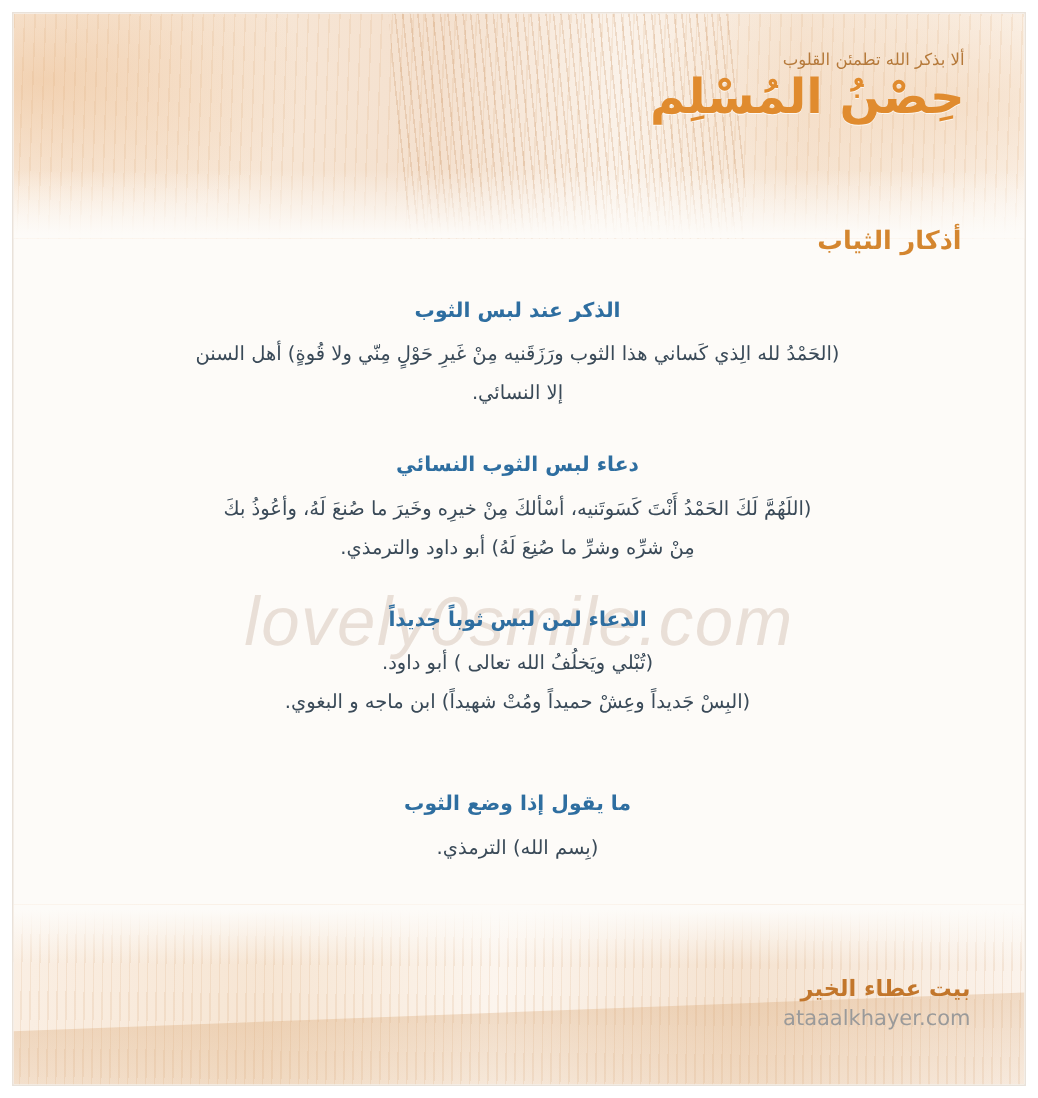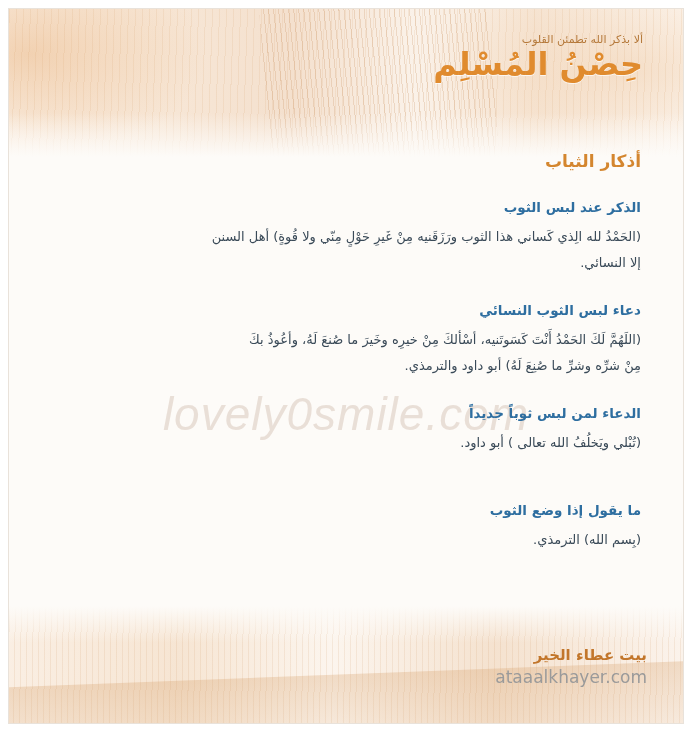--- a/index.html
+++ b/index.html
@@ -174,21 +174,21 @@
     color: #d4862f;
   }
 
   
   .content {
     position: absolute;
     left: 40px;
     right: 42px;
     top: 190px;
     direction: rtl;
-    text-align: right;
+    text-align: center;
     color: #3c4a57;
   }
   .section {
     margin-bottom: 26px;
   }
   .section-title {
     color: #2f6f9e;
     font-weight: bold;
     font-size: 13.5px;
     margin-bottom: 9px;
@@ -227,21 +227,21 @@
     direction: rtl;
   }
   .footer-credit .name {
     font-size: 15px;
     font-weight: bold;
     color: #c2762b;
     margin-bottom: 3px;
     white-space: nowrap;
   }
   .footer-credit .site {
-    font-size: 17px;
+    font-size: 14px;
     color: #9a9a9a;
     direction: ltr;
     text-align: right;
     font-family: "DejaVu Sans", sans-serif;
   }
 </style>
 </head>
 <body>
 
 <div class="page">
@@ -274,20 +274,21 @@
 
       <div class="section">
         <div class="section-title">دعاء لبس الثوب النسائي</div>
         <div class="line hadith">(اللَهُمَّ لَكَ الحَمْدُ أَنْتَ كَسَوتَنيه، أسْألكَ مِنْ خيرِه وخَيرَ ما صُنعَ لَهُ، وأعُوذُ بكَ</div>
         <div class="line hadith">مِنْ شرِّه وشرِّ ما صُنِعَ لَهُ) أبو داود والترمذي.</div>
       </div>
 
       <div class="section">
         <div class="section-title">الدعاء لمن لبس ثوباً جديداً</div>
         <div class="line hadith">(تُبْلي ويَخلُفُ الله تعالى ) أبو داود.</div>
+        <div class="line hadith">(البِسْ جَديداً وعِشْ حميداً ومُتْ شهيداً) ابن ماجه و البغوي.</div>
       </div>
 
       <div class="section" style="margin-top:46px;">
         <div class="section-title">ما يقول إذا وضع الثوب</div>
         <div class="line hadith">(بِسم الله) الترمذي.</div>
       </div>
 
     </div>
 
     <div class="bottom-band">

